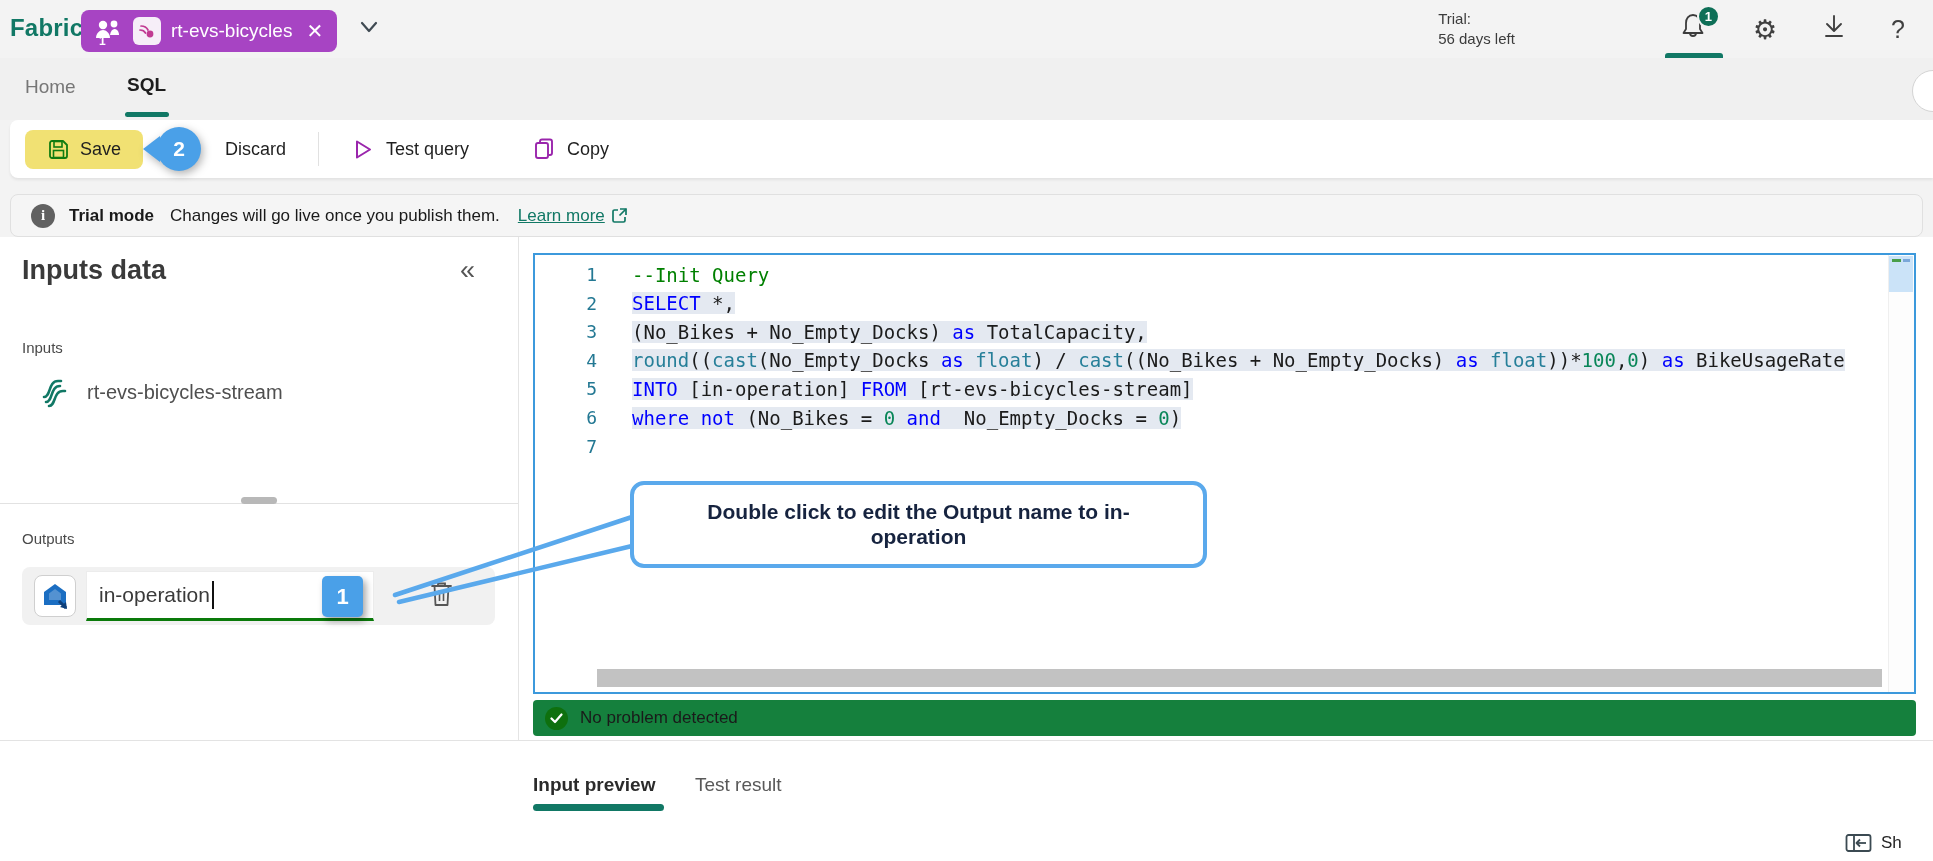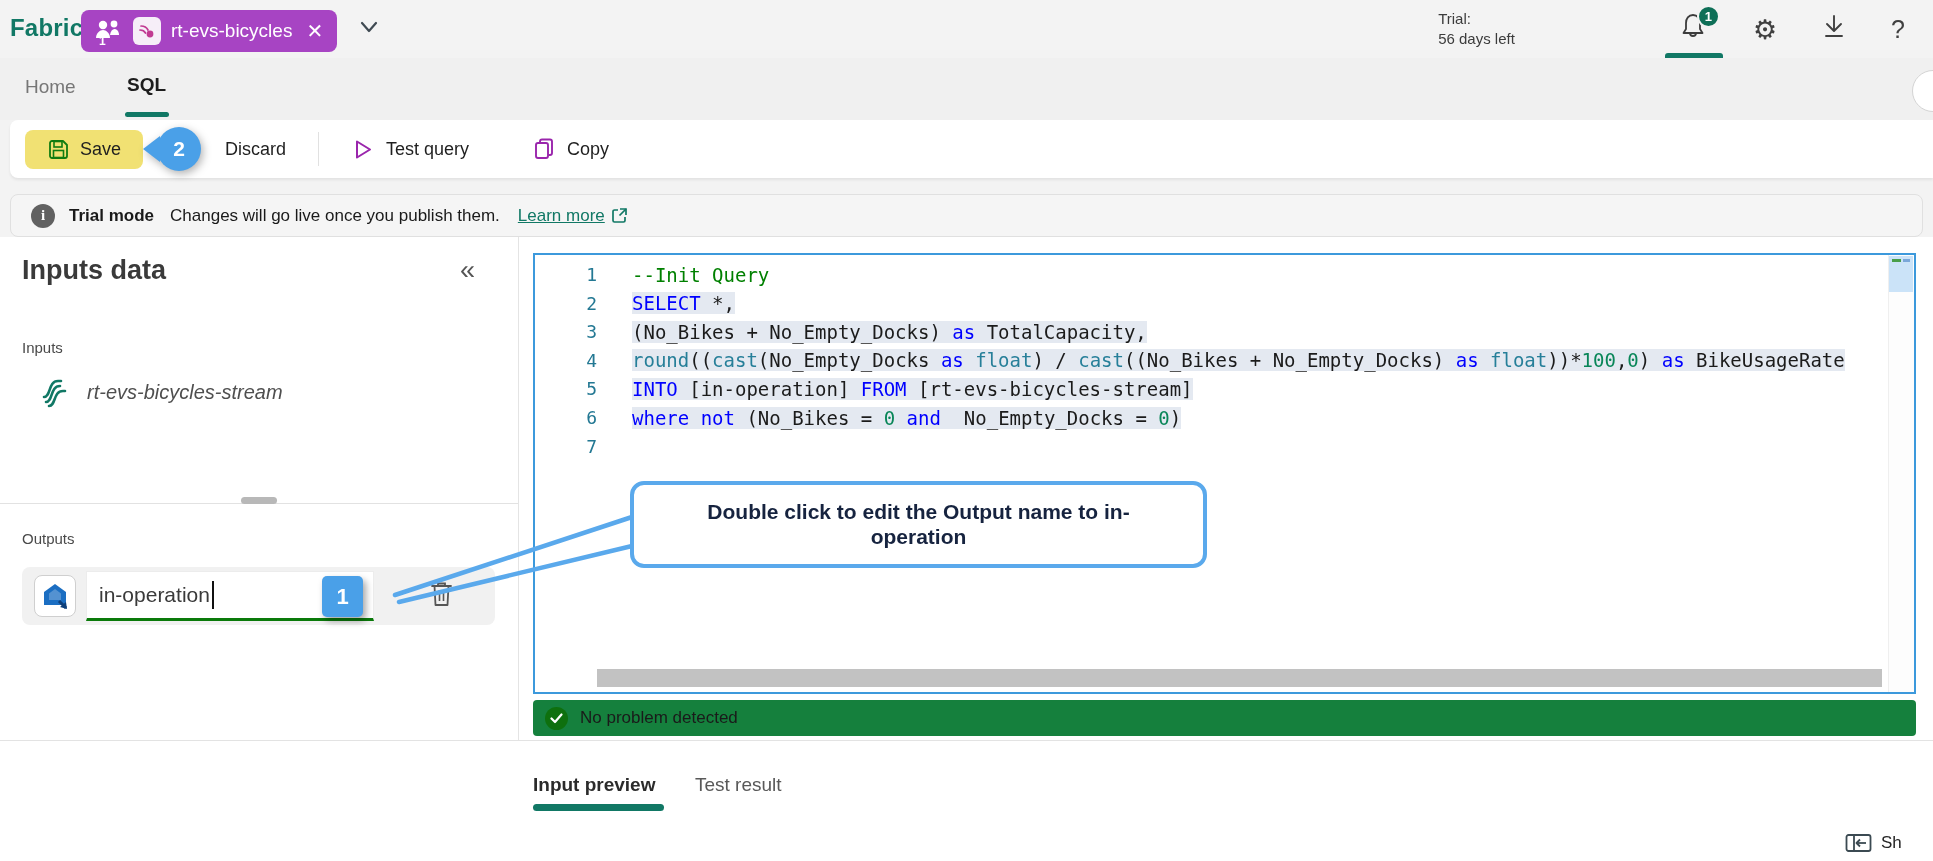--- a/index.html
+++ b/index.html
@@ -55,21 +55,21 @@
 
   
   .content { position:absolute; left:0; top:237px; width:100%; height:503px; background:#fff; }
   .v-divider { position:absolute; left:518px; top:237px; width:1px; height:503px; background:#e4e4e4; }
 
   
   .qd-title { position:absolute; left:22px; top:255px; font-size:27px; font-weight:bold; color:#3a3a3a; }
   .collapse-ic { position:absolute; left:460px; top:255px; font-size:27px; color:#555; cursor:pointer; }
   .sec-label { position:absolute; font-size:15px; color:#4a4a4a; }
   .inputs-label { left:22px; top:339px; }
-  .stream-item { position:absolute; left:38px; top:374px; display:flex; align-items:center; gap:13px; cursor:pointer;font-style:italic; }
+  .stream-item { position:absolute; left:38px; top:374px; display:flex; align-items:center; gap:13px; cursor:pointer; }
   .stream-label { font-size:20px; color:#4f4f4f; }
   .lp-divider { position:absolute; left:0; top:503px; width:518px; height:1px; background:#e2e2e2; }
   .lp-handle { position:absolute; left:241px; top:497px; width:36px; height:7px; border-radius:4px; background:#b8b8b8; cursor:row-resize; }
   .outputs-label { left:22px; top:530px; }
   .output-row { position:absolute; left:22px; top:567px; width:473px; height:58px; background:#f1f1f1; border-radius:8px; display:flex; align-items:center; padding-left:12px; }
   .dest-icon-box { width:42px; height:42px; background:#fff; border:1px solid #cfcfcf; border-radius:8px; display:flex; align-items:center; justify-content:center; }
   .name-field { position:relative; margin-left:10px; width:288px; height:50px; background:#fff; border:1px solid #ececec; border-bottom:3px solid #0a7a0a; display:flex; align-items:center; padding-left:12px; cursor:text; }
   .name-text { font-size:21px; color:#3a3a3a; }
   .caret { display:inline-block; width:2px; height:28px; background:#111; margin-left:2px; }
   .step1 { position:absolute; right:10px; top:4px; width:41px; height:41px; border-radius:5px; background:#4aa0e8; color:#fff; font-size:22px; font-weight:bold; display:flex; align-items:center; justify-content:center; box-shadow:3px 4px 7px rgba(0,0,0,.35); }

